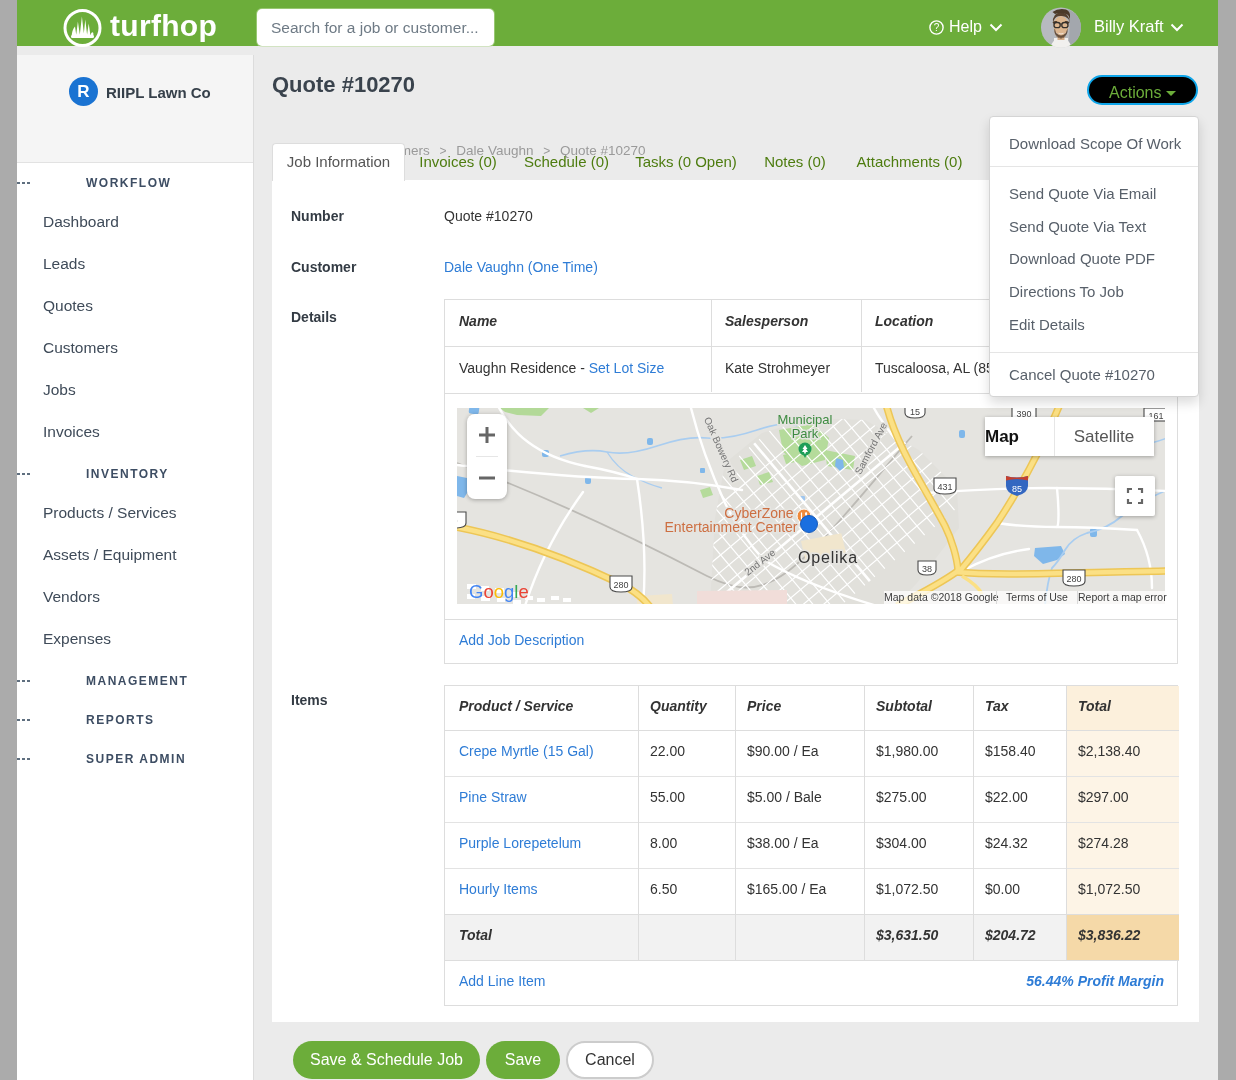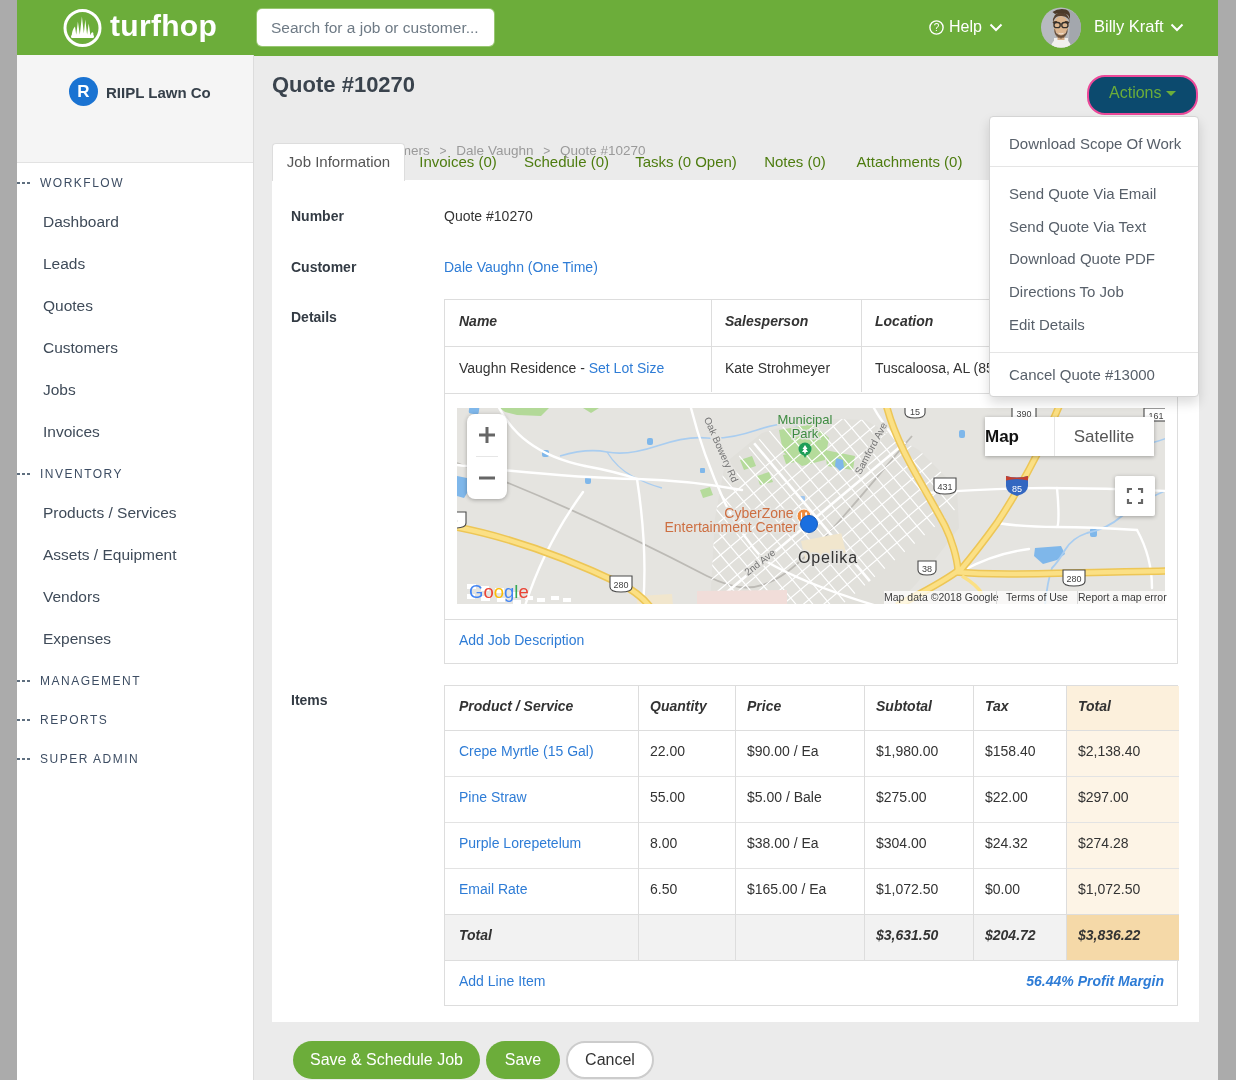--- a/index.html
+++ b/index.html
@@ -1,41 +1,41 @@
 <!DOCTYPE html>
 <html><head>
 <meta charset="utf-8">
 <style>
 * { margin:0; padding:0; box-sizing:border-box; }
 html,body { width:1236px; height:1080px; background:#ababab; font-family:"Liberation Sans", sans-serif; overflow:hidden; }
 #app { position:absolute; left:17px; top:0; width:1201px; height:1080px; background:#ebebeb; overflow:hidden; }
 .abs { position:absolute; }
 
 
-#nav { position:absolute; left:0; top:0; width:1201px; height:56px; background:#6cad3a; }
+#nav { position:absolute; left:0; top:0; width:1201px; height:46px; background:#6cad3a; }
 #nav .brand { position:absolute; left:93px; top:9px; color:#fff; font-size:30px; font-weight:bold; letter-spacing:0.3px; }
 #search { position:absolute; left:240px; top:9px; width:237px; height:37px; background:#fff; border-radius:5px; box-shadow:0 0 0 1px rgba(190,220,160,0.55); }
 #search span { position:absolute; left:14px; top:10px; font-size:15.5px; color:#6e7a85; }
 .navtext { color:#fff; font-size:16px; }
 
 
 #side { position:absolute; left:0; top:55px; width:237px; height:1025px; background:#fff; border-right:1px solid #dcdcdc; }
 #side-top { position:absolute; left:0; top:0; width:236px; height:108px; background:#f5f5f5; border-bottom:1px solid #e2e2e2; }
 #rlogo { position:absolute; left:52px; top:22px; width:29px; height:29px; border-radius:50%; background:#1a73d2; color:#fff; font-size:17px; font-weight:bold; text-align:center; line-height:29px; }
 #rname { position:absolute; left:89px; top:29px; font-size:15px; font-weight:bold; color:#36404a; }
 #locpill { position:absolute; left:21px; top:59px; width:193px; height:28px; background:#ededed; border:1px solid #dcdcdc; border-radius:14px; text-align:center; font-size:14px; color:#36404a; line-height:26px; }
-.shead { position:absolute; font-size:12px; font-weight:normal; letter-spacing:1.5px; color:#3d4d63; line-height:14px; }
+.shead { position:absolute; font-size:12px; font-weight:bold; letter-spacing:1.5px; color:#3d4d63; line-height:14px;margin-left:46px; }
 .sitem { position:absolute; left:26px; font-size:15.5px; color:#3f4b59; line-height:20px; }
 .dash { position:absolute; left:0px; width:13px; height:2px; background:repeating-linear-gradient(90deg,#5f6f7f 0 3px,transparent 3px 5px); }
 
 
 #h1 { position:absolute; left:255px; top:72px; font-size:22px; font-weight:bold; color:#3a434d; }
 #crumbs { position:absolute; left:255px; top:105px; font-size:13.5px; color:#9a9a9a;margin-top:38px; }
 #crumbs .sep { color:#9a9a9a; padding:0 6px; font-size:12px; }
-#actions { position:absolute; left:1070px; top:75px; width:111px; height:40px; background:#0c4a6e; border:2px solid #ec4899; border-radius:18px; color:#6cad3a; font-size:16px; text-align:center; line-height:32px; }
+#actions { position:absolute; left:1070px; top:75px; width:111px; height:30px; background:#000000; border:2px solid #0ea5e9; border-radius:18px; color:#6cad3a; font-size:16px; text-align:center; line-height:32px; }
 
 
 .tab { position:absolute; top:143px; height:38px; font-size:15px; line-height:38px; color:#4d7c0f; text-align:center; }
 #tab-active { position:absolute; left:255px; top:143px; width:133px; height:38px; background:#fff; border:1px solid #ddd; border-bottom:none; border-radius:4px 4px 0 0; color:#555; font-size:15px; text-align:center; line-height:36px; }
 #panel { position:absolute; left:255px; top:180px; width:927px; height:842px; background:#fff; }
 
 .flabel { position:absolute; left:274px; font-size:14px; font-weight:bold; color:#333b44; }
 .fval { position:absolute; left:427px; font-size:14px; color:#333; }
 a.lnk { color:#2e7cd6; text-decoration:none; }
 
@@ -402,21 +402,21 @@
     <div class="cell" style="left:302px;top:103px">$5.00 / Bale</div>
     <div class="cell" style="left:431px;top:103px">$275.00</div>
     <div class="cell" style="left:540px;top:103px">$22.00</div>
     <div class="cell" style="left:633px;top:103px">$297.00</div>
     <div class="cell" style="left:14px;top:149px"><a class="lnk">Purple Lorepetelum</a></div>
     <div class="cell" style="left:205px;top:149px">8.00</div>
     <div class="cell" style="left:302px;top:149px">$38.00 / Ea</div>
     <div class="cell" style="left:431px;top:149px">$304.00</div>
     <div class="cell" style="left:540px;top:149px">$24.32</div>
     <div class="cell" style="left:633px;top:149px">$274.28</div>
-    <div class="cell" style="left:14px;top:195px"><a class="lnk">Email Rate</a></div>
+    <div class="cell" style="left:14px;top:195px"><a class="lnk">Hourly Items</a></div>
     <div class="cell" style="left:205px;top:195px">6.50</div>
     <div class="cell" style="left:302px;top:195px">$165.00 / Ea</div>
     <div class="cell" style="left:431px;top:195px">$1,072.50</div>
     <div class="cell" style="left:540px;top:195px">$0.00</div>
     <div class="cell" style="left:633px;top:195px">$1,072.50</div>
     <div class="cell bold" style="left:14px;top:241px">Total</div>
     <div class="cell bold" style="left:431px;top:241px">$3,631.50</div>
     <div class="cell bold" style="left:540px;top:241px">$204.72</div>
     <div class="cell bold" style="left:633px;top:241px">$3,836.22</div>
     <div class="cell" style="left:14px;top:287px"><a class="lnk">Add Line Item</a></div>
@@ -425,20 +425,20 @@
 
   <div id="dd">
     <div class="dditem" style="top:17px">Download Scope Of Work</div>
     <div class="dddiv" style="top:49px"></div>
     <div class="dditem" style="top:67px">Send Quote Via Email</div>
     <div class="dditem" style="top:100px">Send Quote Via Text</div>
     <div class="dditem" style="top:132px">Download Quote PDF</div>
     <div class="dditem" style="top:165px">Directions To Job</div>
     <div class="dditem" style="top:198px">Edit Details</div>
     <div class="dddiv" style="top:235px"></div>
-    <div class="dditem" style="top:248px">Cancel Quote #13000</div>
+    <div class="dditem" style="top:248px">Cancel Quote #10270</div>
   </div>
 
   <div class="btn btn-green" style="left:276px;width:187px">Save &amp; Schedule Job</div>
   <div class="btn btn-green" style="left:469px;width:74px">Save</div>
   <div class="btn" id="btn-cancel" style="left:549px;width:88px">Cancel</div>
 
 </div>
 
 </body></html>

